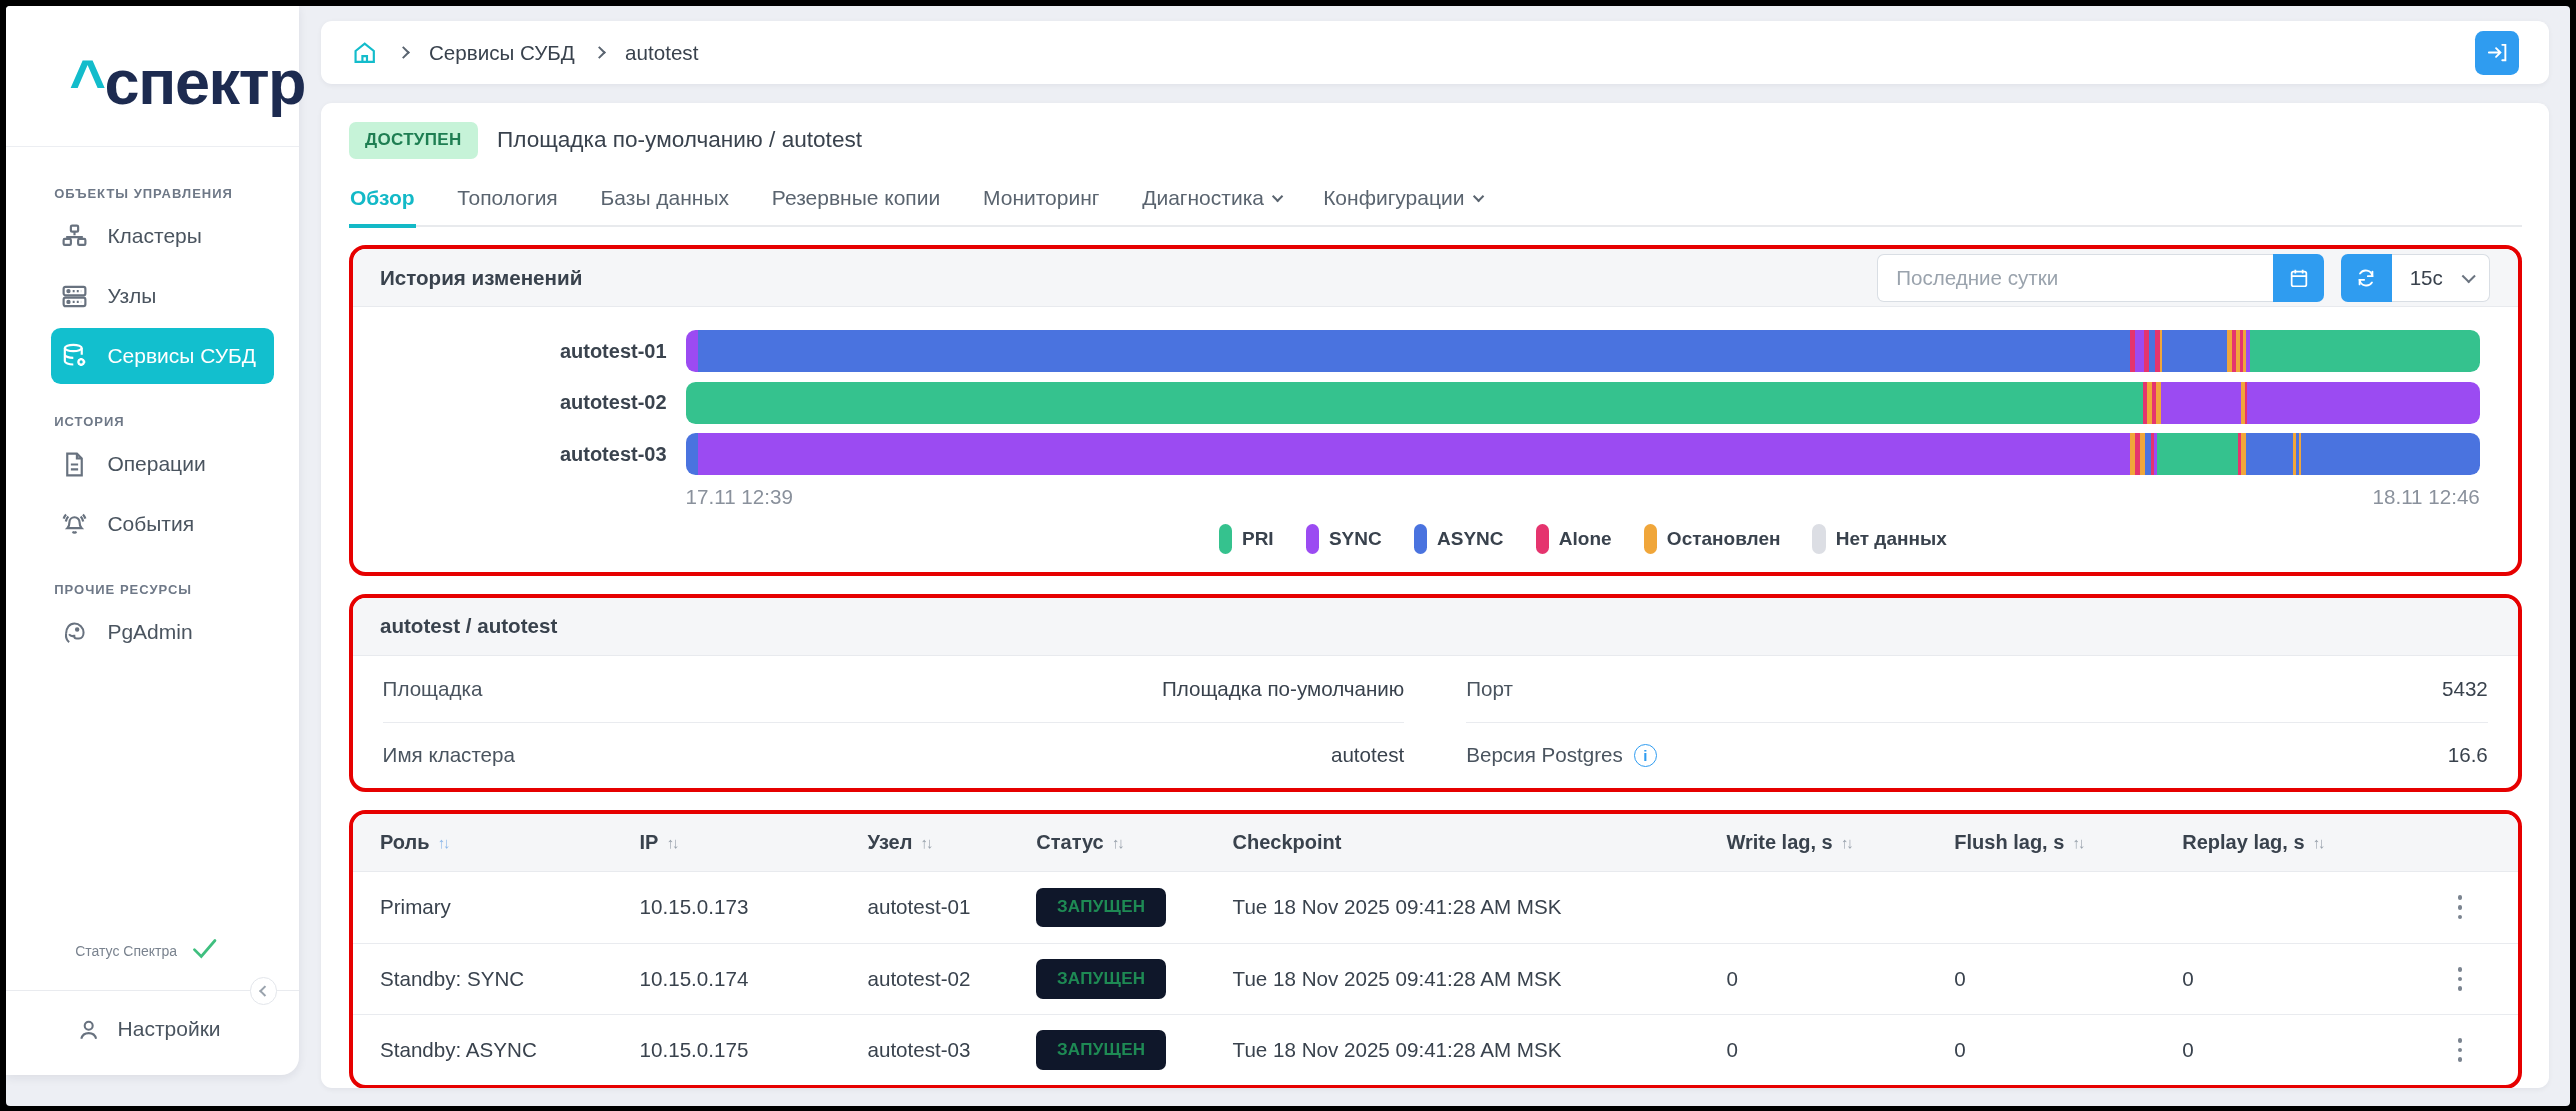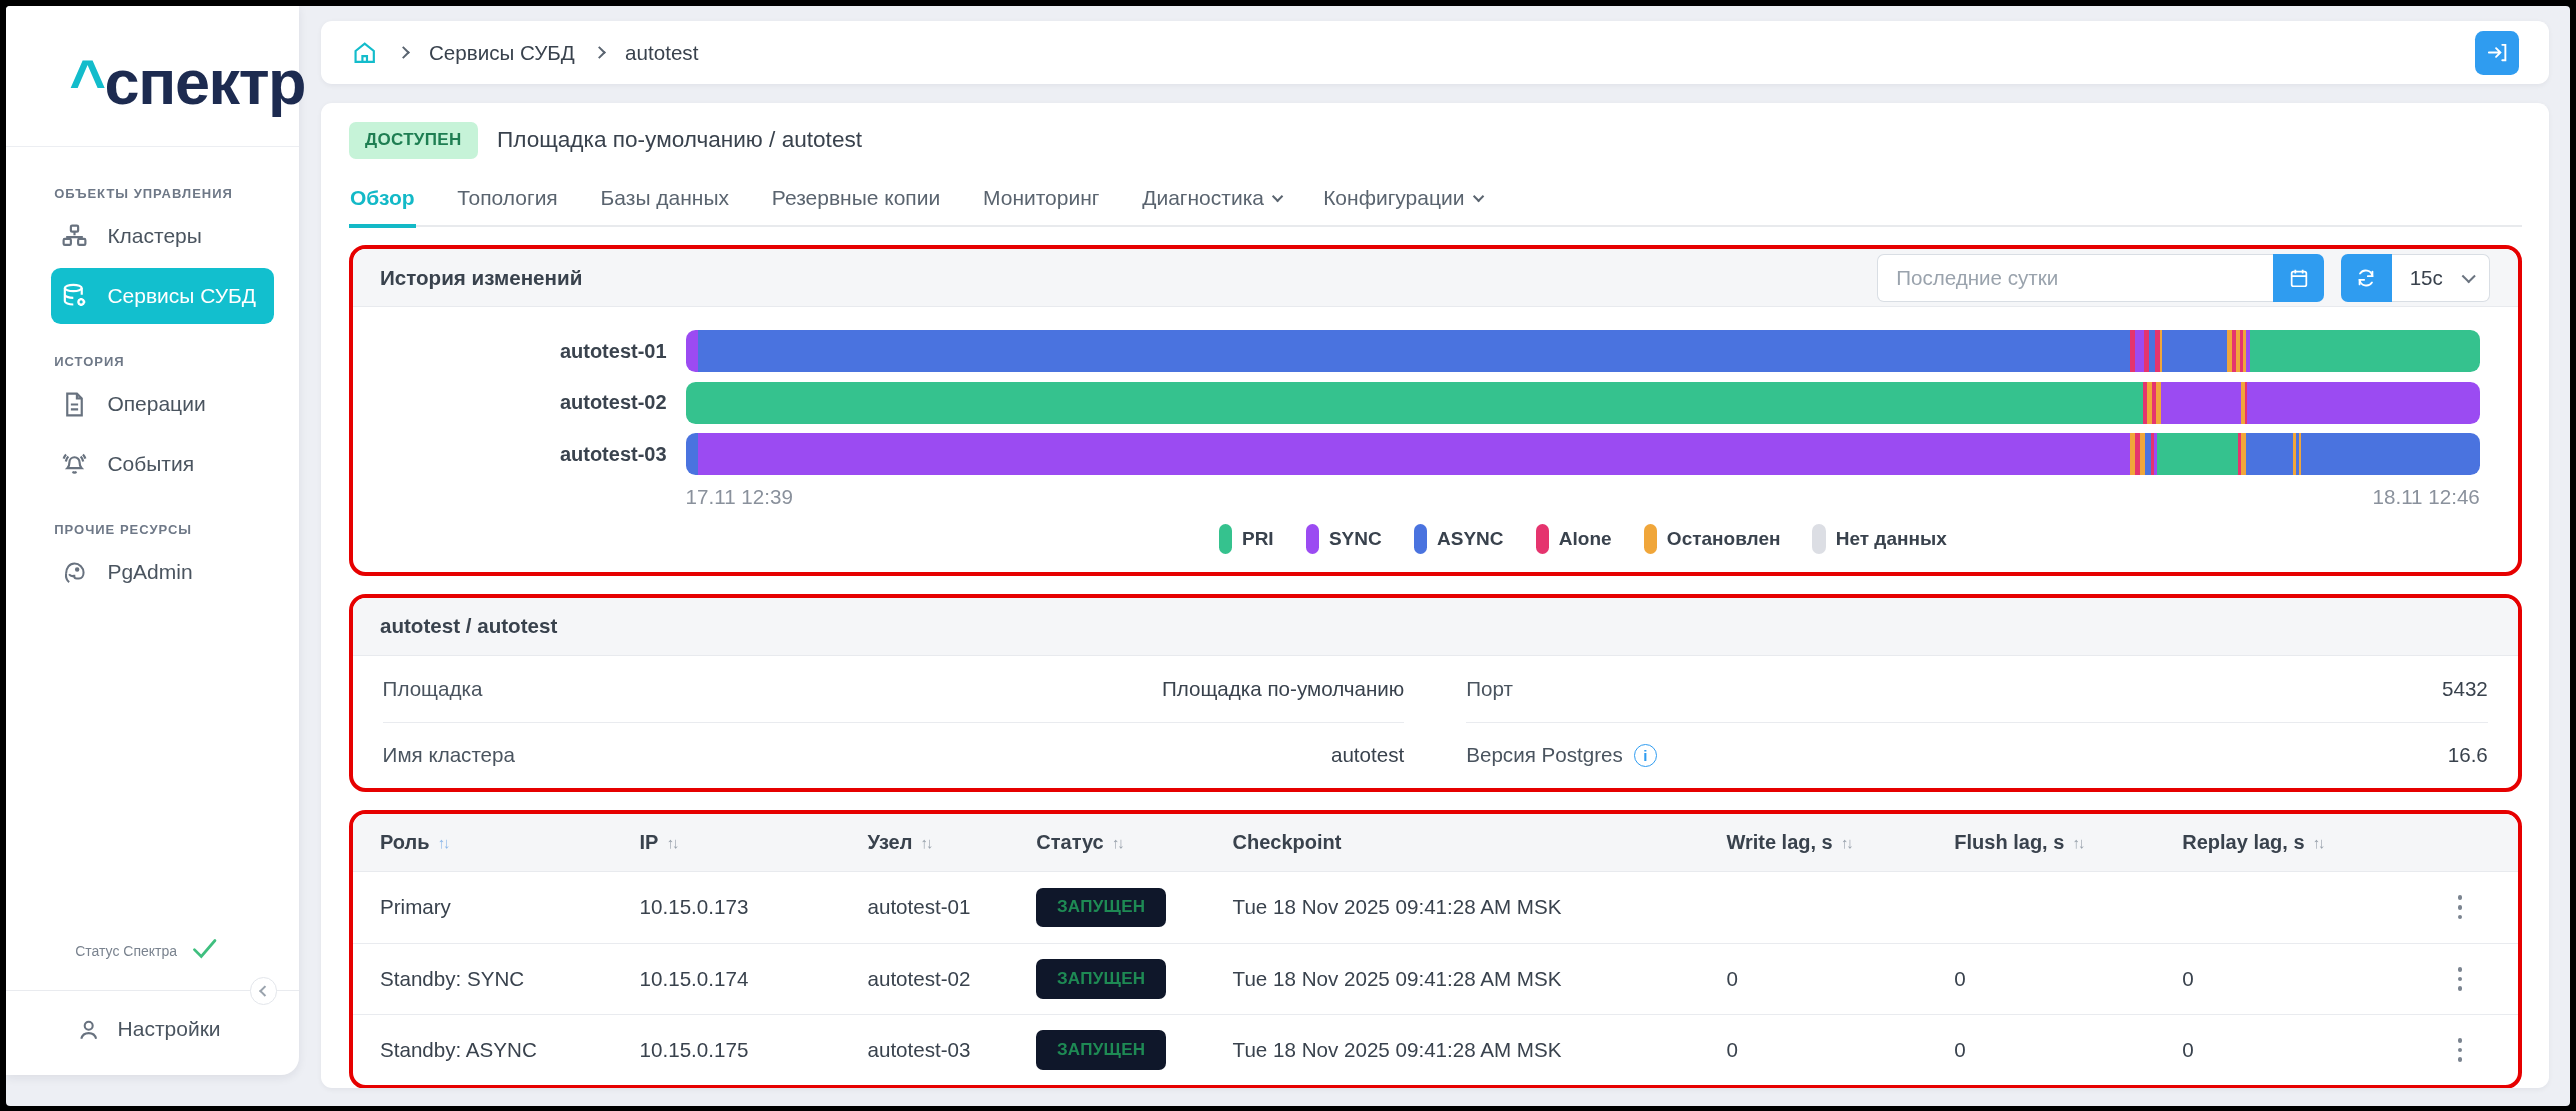--- a/index.html
+++ b/index.html
@@ -132,20 +132,32 @@
         <span class="nicon">
           <svg width="29" height="29" viewBox="0 0 24 24" fill="none" stroke="currentColor" stroke-width="1.8">
               <rect x="9" y="3" width="6" height="5" rx="1"></rect>
               <rect x="3" y="14" width="6" height="5" rx="1"></rect>
               <rect x="15" y="14" width="6" height="5" rx="1"></rect>
               <path d="M12 8v3M6 14v-1.5h12V14"></path>
             </svg>
         </span>
         <span>Кластеры</span>
       </div>
+      <div class="nav-item">
+        <span class="nicon">
+          <svg width="29" height="29" viewBox="0 0 24 24" fill="none" stroke="currentColor" stroke-width="1.8">
+              <rect x="3" y="4" width="18" height="7" rx="1.5"></rect>
+              <rect x="3" y="13" width="18" height="7" rx="1.5"></rect>
+              <circle cx="7" cy="7.5" r="0.9" fill="currentColor"></circle>
+              <circle cx="7" cy="16.5" r="0.9" fill="currentColor"></circle>
+              <path d="M10.5 7.5h7M10.5 16.5h7" stroke-dasharray="1.6 1.8"></path>
+            </svg>
+        </span>
+        <span>Узлы</span>
+      </div>
       <div class="nav-item active">
         <span class="nicon">
           <svg width="29" height="29" viewBox="0 0 24 24" fill="none" stroke="currentColor" stroke-width="1.8">
               <ellipse cx="11" cy="5" rx="7" ry="2.6"></ellipse>
               <path d="M4 5v11c0 1.4 3.1 2.6 7 2.6M18 5v5.5"></path>
               <path d="M4 10.5c0 1.4 3.1 2.6 7 2.6"></path>
               <circle cx="17.5" cy="16.5" r="2.2"></circle>
               <path d="M17.5 13.2v1.1M17.5 18.7v1.1M14.6 16.5h1.1M19.8 16.5h1.1M15.4 14.4l.8.8M18.8 17.8l.8.8M19.6 14.4l-.8.8M16.2 17.8l-.8.8"></path>
             </svg>
         </span>

